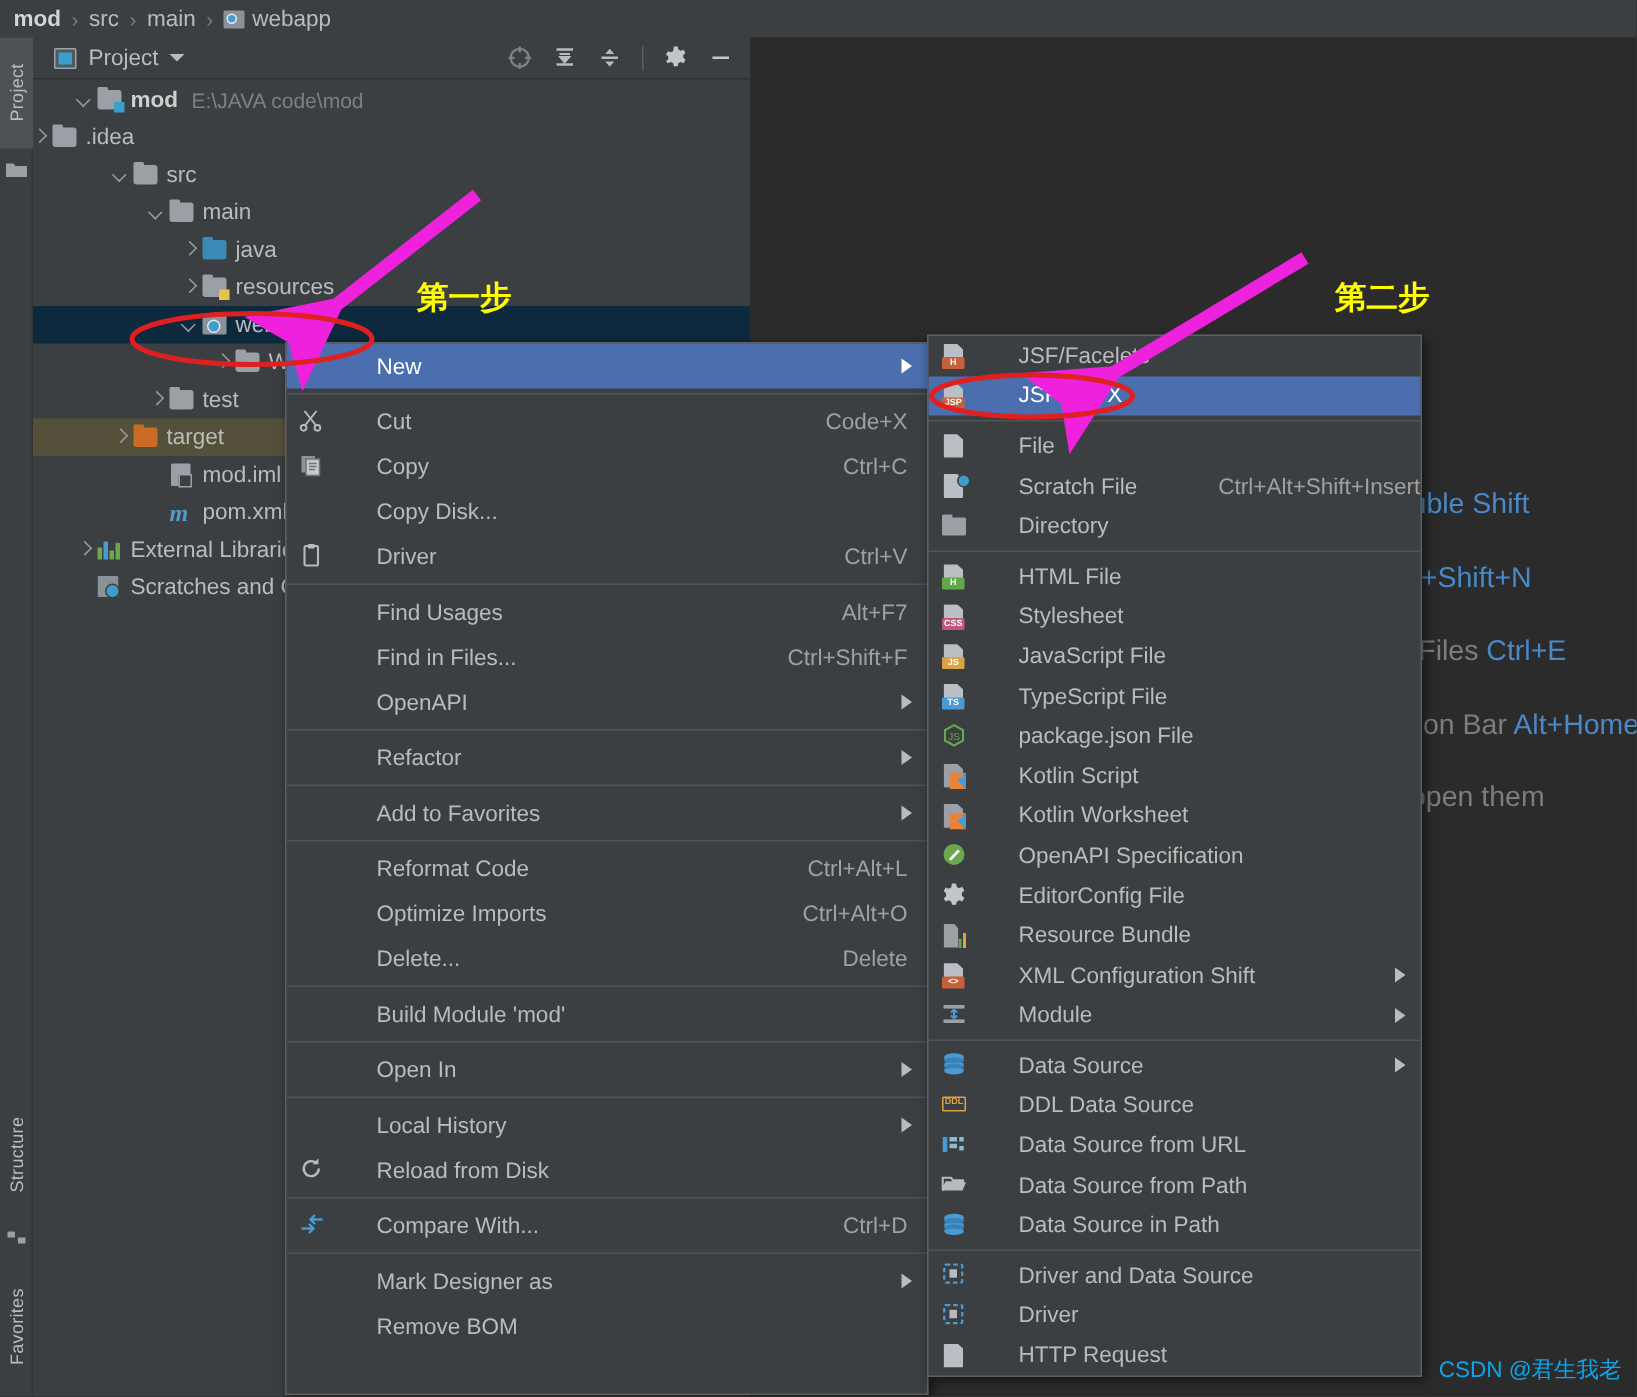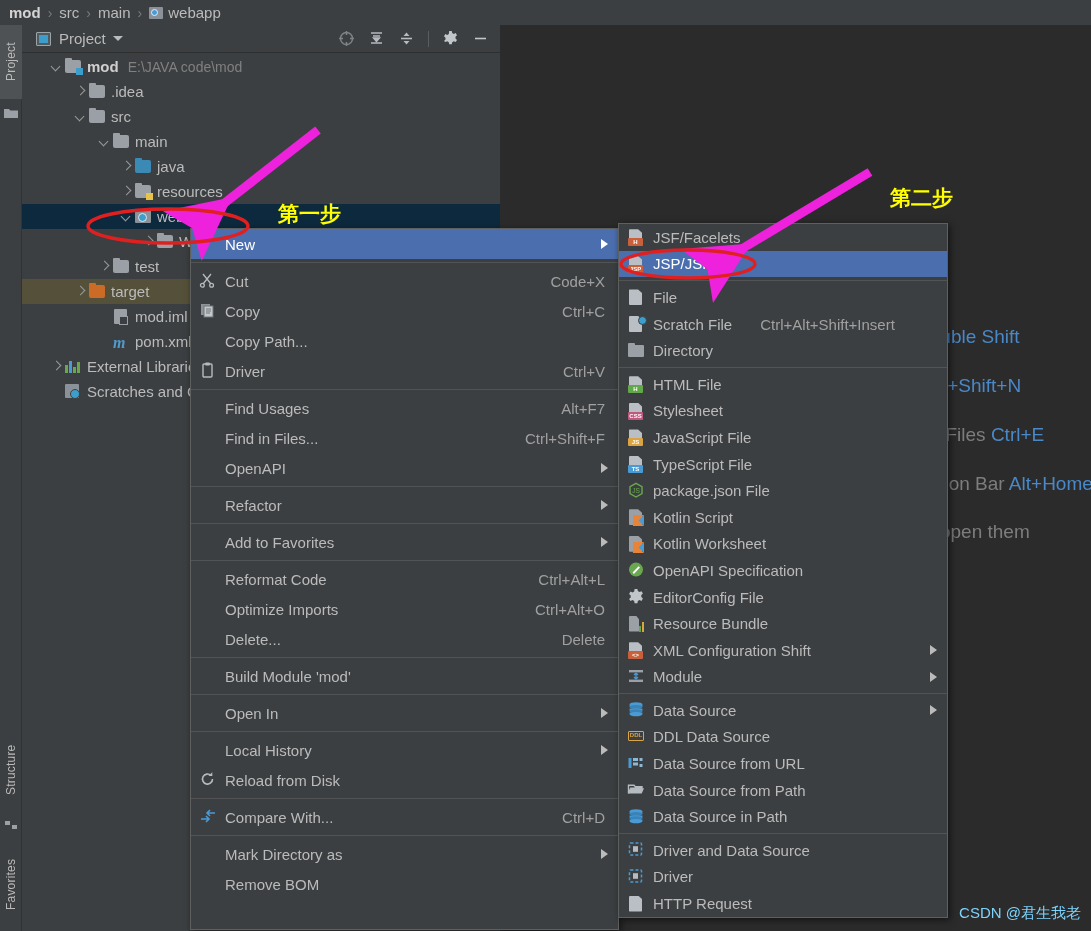--- a/index.html
+++ b/index.html
@@ -99,21 +99,21 @@
 
   
   .ctxmenu{
     position:absolute; left:190px; top:228px; width:429px;
     background:#3c3f41; border:1px solid #5e6060;
     box-shadow:2px 2px 7px rgba(0,0,0,.55);
     padding:0; z-index:40;
   }
   .mi{
     position:relative; height:30px; display:flex; align-items:center;
-    font-size:15px; color:#bbbbbb; padding-left:8px; white-space:nowrap;
+    font-size:15px; color:#bbbbbb; padding-left:8px; white-space:nowrap;gap:26px;
   }
   .mi.hl{ background:#4b6eaf; color:#ffffff; }
   .mi.dis{ color:#777777; }
   .mi .mico{ width:20px; height:18px; margin-right:6px; position:relative; flex:0 0 auto;}
   .mi .mlabel{ flex:0 0 auto; }
   .mi .acc{ margin-left:auto; color:#a0a0a0; font-size:15px; padding-right:13px;}
   .mi .subarr{ margin-left:auto; margin-right:10px; width:0;height:0;
     border-top:5px solid transparent;border-bottom:5px solid transparent;border-left:7px solid #bbbbbb;}
   .mi.hl .subarr{ border-left-color:#ffffff; }
   .mi.dis .subarr{ border-left-color:#777; }
@@ -130,21 +130,21 @@
   
   .fic{ position:absolute; left:2px; top:1px; width:13px; height:16px; background:#b9bfc4; border-radius:1px;
         clip-path:polygon(0 0, 70% 0, 100% 22%, 100% 100%, 0 100%);}
   .fictag{ position:absolute; left:1px; bottom:0px; width:15px; height:8px; border-radius:1px;
            font-size:6px; line-height:8px; color:#fff; text-align:center; font-family:"Liberation Sans",sans-serif; font-weight:bold;}
 
   
   .ann-text{ position:absolute; color:#ffff00; font-size:21px; font-weight:bold; z-index:80;
              font-family:"Liberation Sans",sans-serif;}
   svg.ann{ position:absolute; left:0; top:0; width:1091px; height:931px; z-index:70; pointer-events:none;}
-  .watermark{ position:absolute; right:10px; bottom:8px; color:#7dd3fc; font-size:15px; z-index:90;}
+  .watermark{ position:absolute; right:10px; bottom:8px; color:#0ea5e9; font-size:15px; z-index:90;}
 </style>
 </head>
 <body>
 
 <div id="root">
 
   <div class="breadcrumb">
     <span class="bc-item bold">mod</span>
     <span class="bc-sep">›</span>
     <span class="bc-item">src</span>
@@ -230,21 +230,21 @@
       <div class="trow" style="padding-left:30px;">
         <span class="arr open"></span>
         <span class="ico">
             <i class="fldr"></i>
             <i class="badge"></i>
           </span>
         <span class="tlabel bold">mod</span>
         <span class="tpath">E:\JAVA code\mod</span>
       </div>
 
-      <div class="trow" style="padding-left:54px;">
+      <div class="trow" style="">
         <span class="arr"></span>
         <span class="ico">
             <i class="fldr"></i>
           </span>
         <span class="tlabel">.idea</span>
       </div>
 
       <div class="trow" style="padding-left:54px;">
         <span class="arr open"></span>
         <span class="ico">
@@ -396,21 +396,21 @@
             <rect x="2" y="2" width="9" height="11" fill="#8d9398"></rect>
             <rect x="5" y="4" width="9" height="11" fill="#c2c8cc" stroke="#6f7478"></rect>
             <path d="M7 7h5M7 9h5M7 11h4" stroke="#6f7478" stroke-width="1"></path>
           </svg>
       </span>
       <span class="mlabel">Copy</span>
       <span class="acc">Ctrl+C</span>
     </div>
     <div class="mi">
       <span class="mico"></span>
-      <span class="mlabel">Copy Path...</span>
+      <span class="mlabel">Copy Disk...</span>
     </div>
     <div class="mi">
       <span class="mico">
         <svg width="18" height="16" viewBox="0 0 18 16">
             <rect x="4" y="2" width="9" height="13" rx="1" fill="none" stroke="#b5bbc0" stroke-width="1.4"></rect>
             <rect x="6.3" y="0.6" width="4.4" height="3" rx="0.6" fill="#b5bbc0"></rect>
           </svg>
       </span>
       <span class="mlabel">Driver</span>
       <span class="acc">Ctrl+V</span>
@@ -501,21 +501,21 @@
             <path d="M16 5H8M11 2L8 5l3 3" stroke="#4a9ad4" stroke-width="1.6" fill="none"></path>
           </svg>
       </span>
       <span class="mlabel">Compare With...</span>
       <span class="acc">Ctrl+D</span>
     </div>
     <div class="msep"></div>
 
     <div class="mi">
       <span class="mico"></span>
-      <span class="mlabel">Mark Directory as</span>
+      <span class="mlabel">Mark Designer as</span>
       <span class="subarr"></span>
     </div>
     <div class="mi">
       <span class="mico"></span>
       <span class="mlabel">Remove BOM</span>
     </div>
     <div class="mi">
       
       
     </div>
@@ -762,18 +762,18 @@
 
     <line x1="318" y1="130" x2="222" y2="205" stroke="#ee22dd" stroke-width="9" marker-end="url(#mg)"></line>
 
     <line x1="870" y1="172" x2="740" y2="250" stroke="#ee22dd" stroke-width="9" marker-end="url(#mg)"></line>
 
     <ellipse cx="168" cy="226" rx="80" ry="17" fill="none" stroke="#e02020" stroke-width="3.4"></ellipse>
 
     <ellipse cx="688" cy="264" rx="67" ry="14" fill="none" stroke="#e02020" stroke-width="3.4"></ellipse>
   </svg>
 
-  <div class="ann-text" style="left:278px; top:200px;">第一步</div>
+  <div class="ann-text" style="left:278px; top:184px;">第一步</div>
   <div class="ann-text" style="left:890px; top:184px;">第二步</div>
 
   <div class="watermark">CSDN @君生我老</div>
 
 </div>
 
 </body></html>

